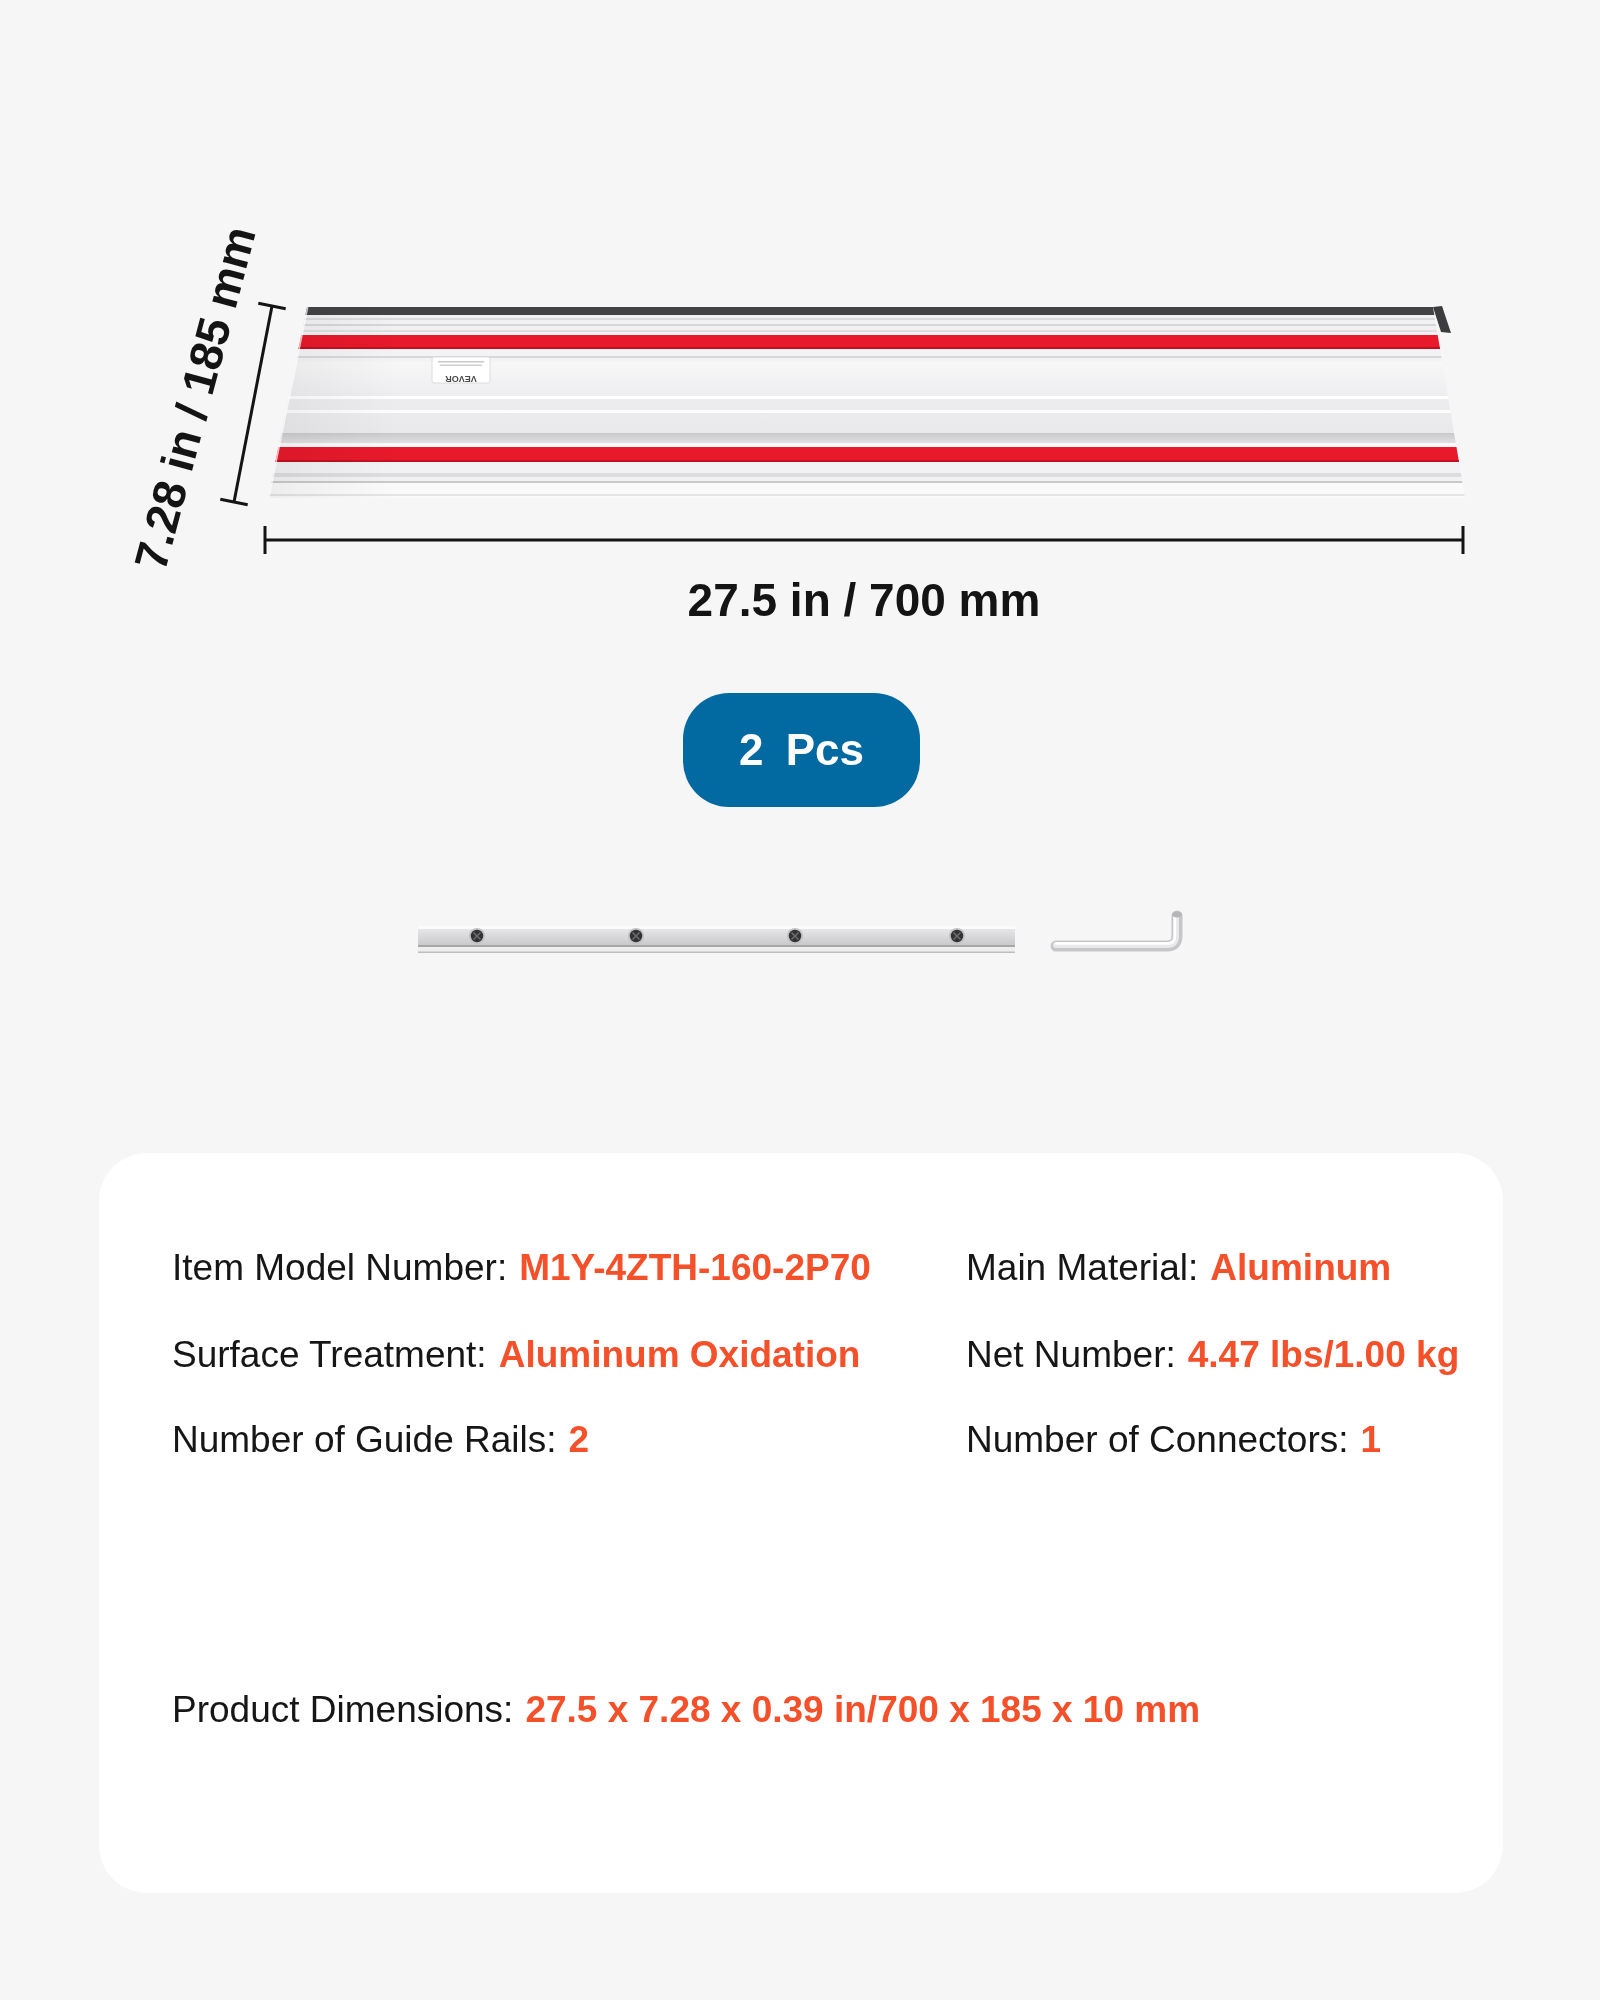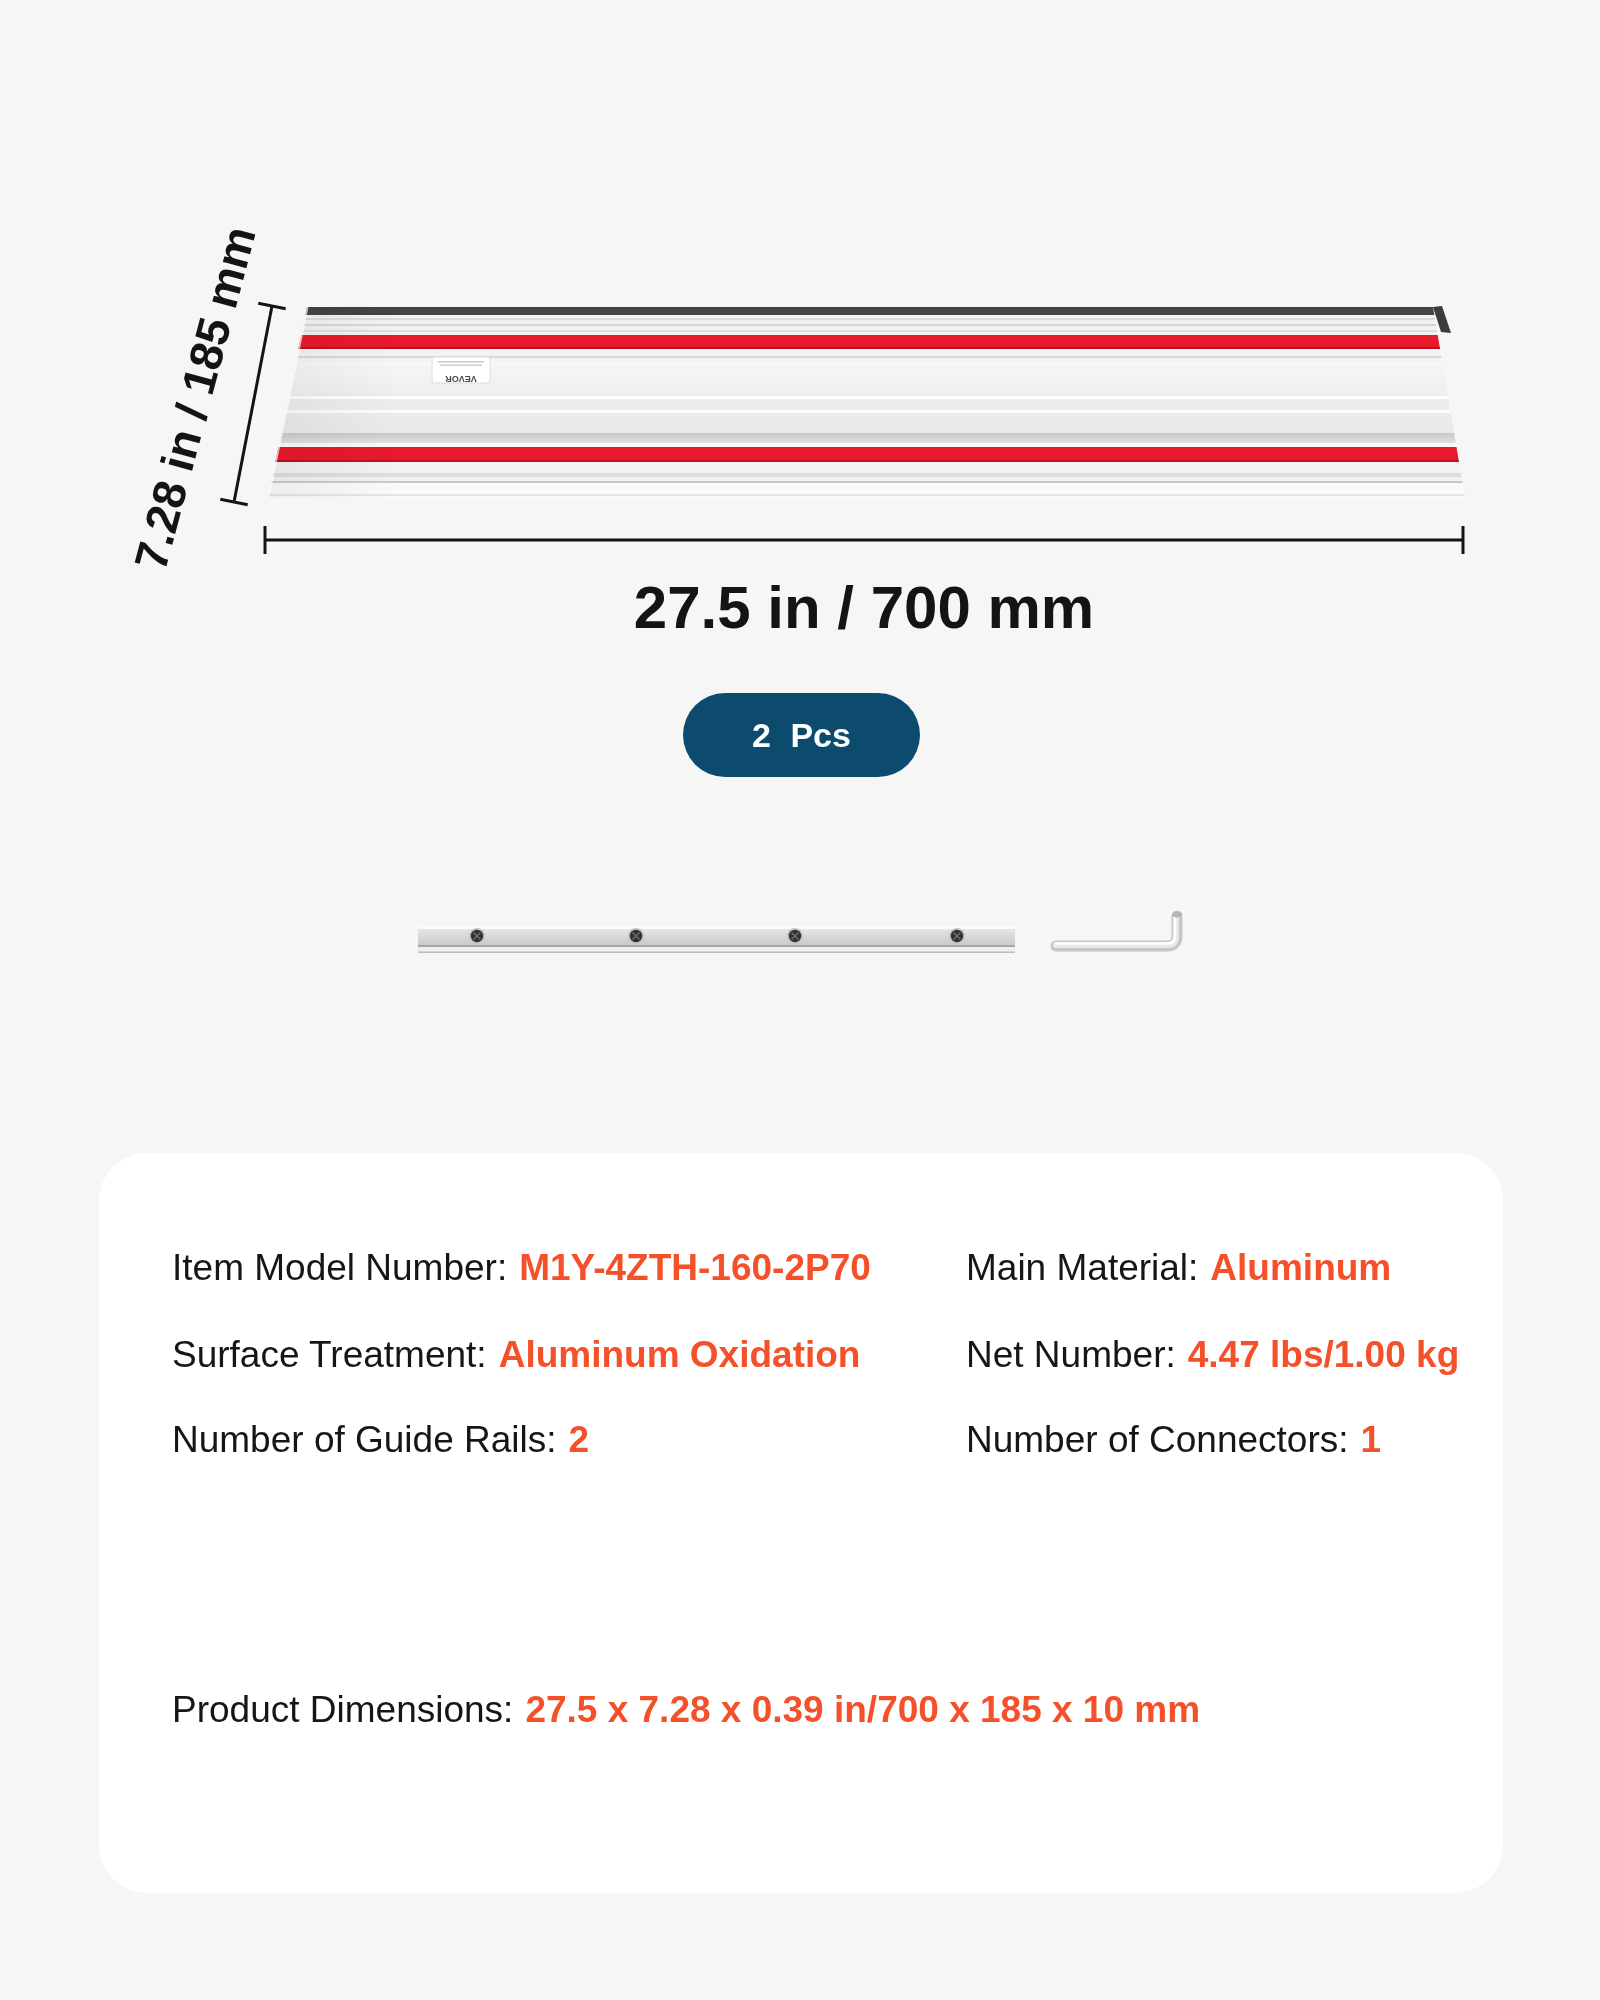--- a/index.html
+++ b/index.html
@@ -15,27 +15,27 @@
 
   .dim-height{
     position:absolute;left:-20px;top:368px;width:430px;height:60px;
     line-height:60px;text-align:center;
     font-size:46px;font-weight:700;color:#141414;
     transform:rotate(-75deg);
     white-space:nowrap;
   }
   .dim-length{
     position:absolute;left:265px;top:573px;width:1198px;
-    text-align:center;font-size:60px;font-weight:700;color:#141414;
+    text-align:center;font-size:46px;font-weight:700;color:#141414;
     white-space:nowrap;
   }
   .badge{
-    position:absolute;left:683px;top:693px;width:237px;height:84px;
-    border-radius:46px;background:#0c4a6e;color:#ffffff;
-    font-size:34px;font-weight:700;word-spacing:10px;
+    position:absolute;left:683px;top:693px;width:237px;height:114px;
+    border-radius:46px;background:#0369a1;color:#ffffff;
+    font-size:44px;font-weight:700;word-spacing:10px;
     display:flex;align-items:center;justify-content:center;
   }
   .spec-card{
     position:absolute;left:99px;top:1153px;width:1404px;height:740px;
     background:#ffffff;border-radius:48px;
   }
   .spec-row{
     position:absolute;left:73px;height:48px;line-height:48px;
     font-size:37px;color:#161616;white-space:nowrap;text-align:center;
   }

